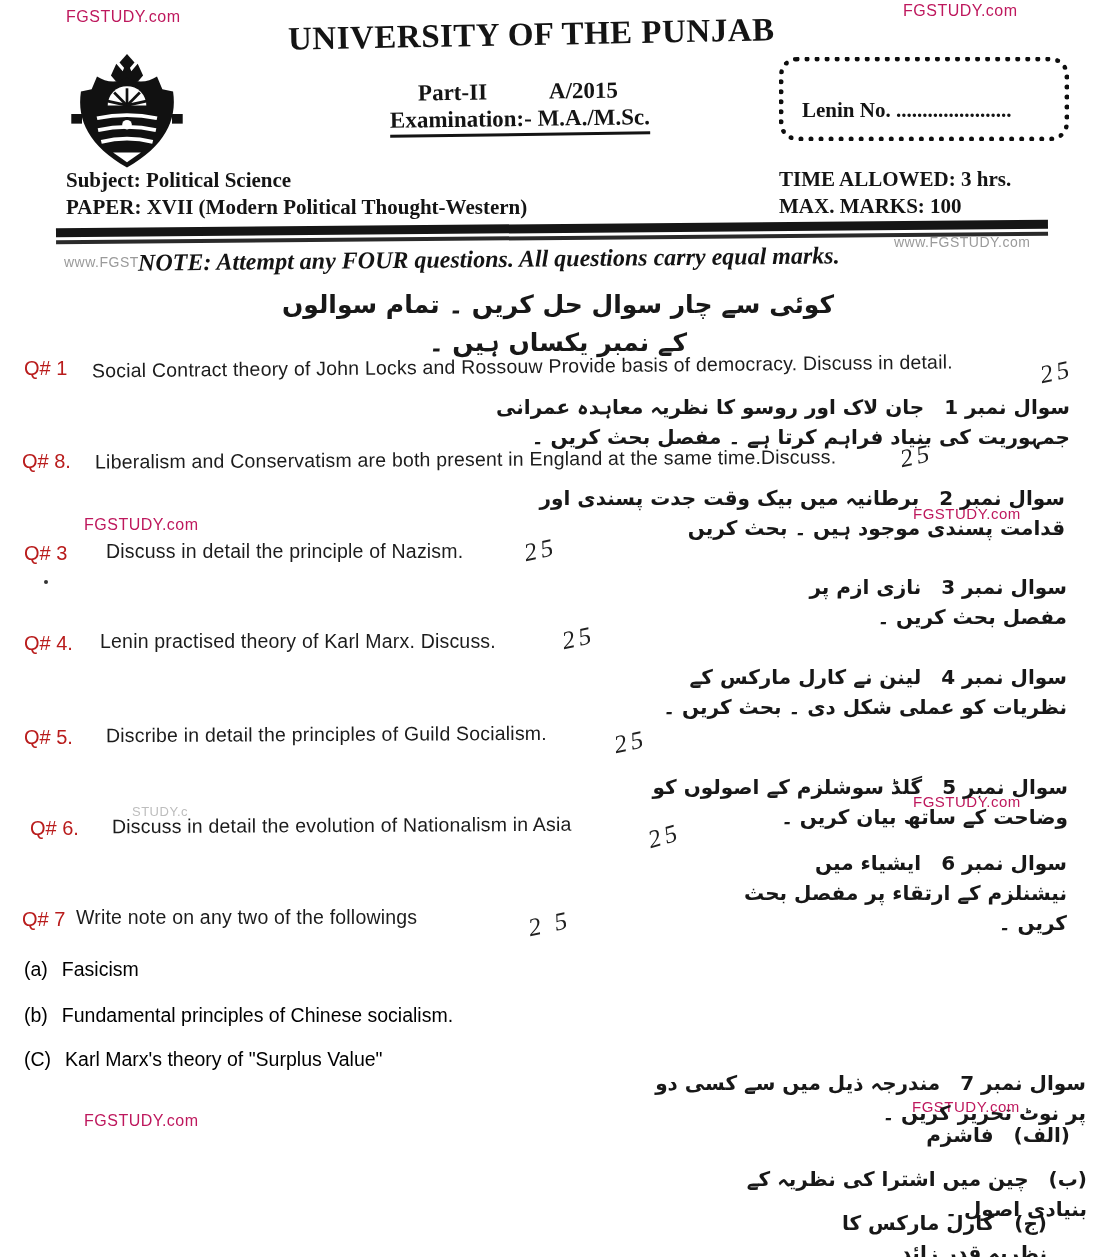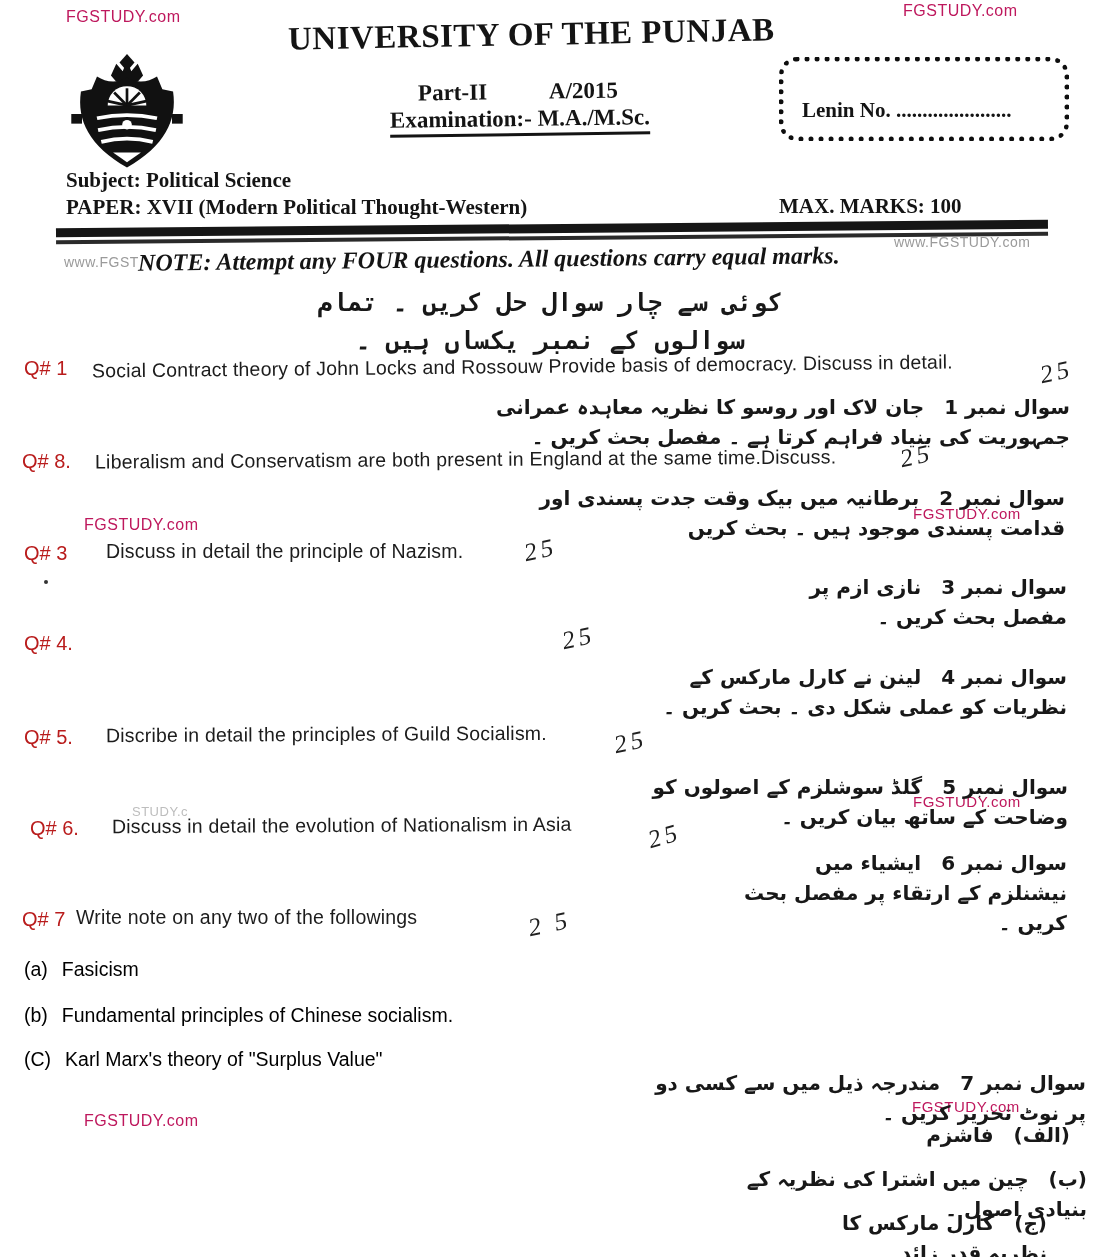--- a/index.html
+++ b/index.html
@@ -84,29 +84,30 @@
     <span>Part-II</span><span class="gap"></span><span>A/2015</span>
   </div>
   <div class="abs examline" style="left:390px;top:106px;">Examination:- M.A./M.Sc.</div>
 
   <div class="abs rollbox" style="left:779px;top:57px;">
     <div class="rolltext">Lenin No. ......................</div>
   </div>
 
   <div class="abs subj" style="left:66px;top:195px;">PAPER: XVII (Modern Political Thought-Western)</div>
   <div class="abs subj" style="left:66px;top:168px;">Subject: Political Science</div>
+  <div class="abs subj" style="left:779px;top:167px;">TIME ALLOWED: 3 hrs.</div>
   <div class="abs subj" style="left:779px;top:194px;">MAX. MARKS: 100</div>
 
   <div class="bar">
       <div class="b1"></div>
       <div class="b2"></div>
     </div>
 
   <div class="abs noteen" style="left:138px;top:246px;">NOTE: Attempt any FOUR questions. All questions carry equal marks.</div>
-  <div class="ur noteur" style="left:270px;top:286px;width:560px;font-family:Liberation Mono, monospace;">کوئی سے چار سوال حل کریں ۔ تمام سوالوں کے نمبر یکساں ہیں ۔</div>
+  <div class="ur noteur" style="left:278px;top:286px;width:560px;">کوئی سے چار سوال حل کریں ۔ تمام سوالوں کے نمبر یکساں ہیں ۔</div>
 
   <div class="q-label" style="left:24px;top:357px;">Q# 1</div>
   <div class="q-text" style="left:92px;top:355px;transform:rotate(-0.6deg);">Social Contract theory of John Locks and Rossouw Provide basis of democracy. Discuss in detail.</div>
   <div class="marks" style="left:1040px;top:358px;">25</div>
   <div class="ur" style="left:430px;top:392px;width:640px;">
     <span class="ur-label">سوال نمبر 1</span><span>جان لاک اور روسو کا نظریہ معاہدہ عمرانی جمہوریت کی بنیاد فراہم کرتا ہے ۔ مفصل بحث کریں ۔</span>
   </div>
 
   <div class="q-label" style="left:22px;top:450px;">Q# 8.</div>
   <div class="q-text" style="left:95px;top:448px;transform:rotate(-0.4deg);">Liberalism and Conservatism are both present in England at the same time.Discuss.</div>
@@ -117,20 +118,21 @@
 
   <div class="q-label" style="left:24px;top:542px;">Q# 3</div>
   <div class="q-text" style="left:106px;top:540px;">Discuss in detail the principle of Nazism.</div>
   <div class="marks" style="left:524px;top:536px;">25</div>
   <div class="dot" style="left:44px;top:580px;"></div>
   <div class="ur" style="left:745px;top:572px;width:322px;">
     <span class="ur-label">سوال نمبر 3</span><span>نازی ازم پر مفصل بحث کریں ۔</span>
   </div>
 
   <div class="q-label" style="left:24px;top:632px;">Q# 4.</div>
+  <div class="q-text" style="left:100px;top:630px;">Lenin practised theory of Karl Marx. Discuss.</div>
   <div class="marks" style="left:562px;top:624px;">25</div>
   <div class="ur" style="left:635px;top:662px;width:432px;">
     <span class="ur-label">سوال نمبر 4</span><span>لینن نے کارل مارکس کے نظریات کو عملی شکل دی ۔ بحث کریں ۔</span>
   </div>
 
   <div class="q-label" style="left:24px;top:726px;">Q# 5.</div>
   <div class="q-text" style="left:106px;top:723px;transform:rotate(-0.3deg);">Discribe in detail the principles of Guild Socialism.</div>
   <div class="marks" style="left:614px;top:728px;">25</div>
   <div class="ur" style="left:650px;top:756px;width:418px;margin-top:16px;">
     <span class="ur-label">سوال نمبر 5</span><span>گلڈ سوشلزم کے اصولوں کو وضاحت کے ساتھ بیان کریں ۔</span>

